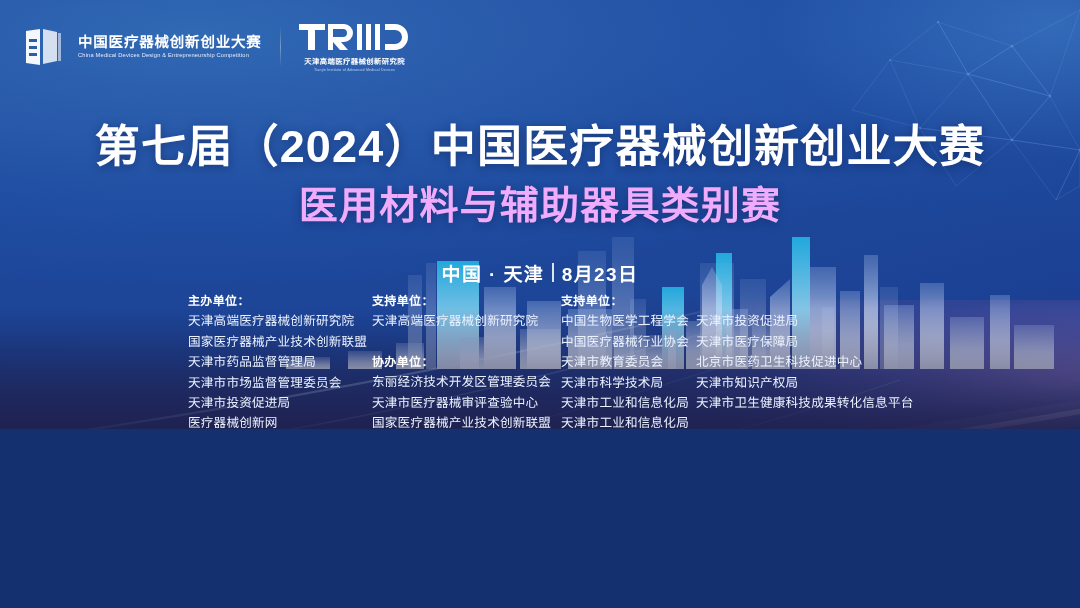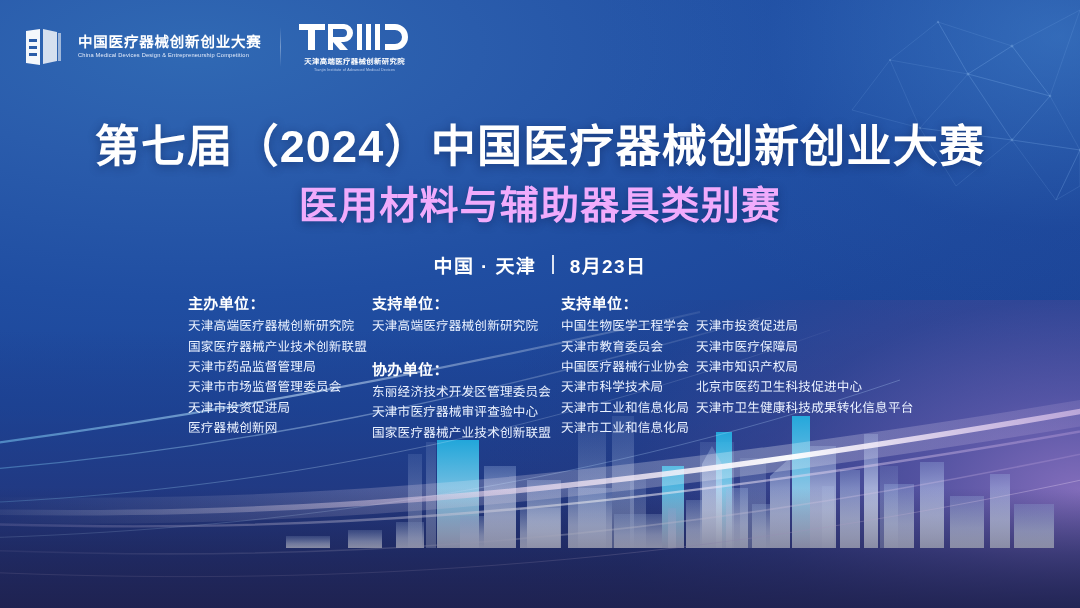--- a/index.html
+++ b/index.html
@@ -3,21 +3,21 @@
 <meta charset="utf-8">
 <style>
   html, body {
     margin: 0;
     padding: 0;
     background: #14306e;
   }
   .poster {
     position: relative;
     width: 1080px;
-    height: 608px;
+    height: 429px;
     overflow: hidden;
     font-family: "Liberation Sans", "DejaVu Sans", sans-serif;
     background: #1f4ca0;
     user-select: none;
   }
 
   
   .bg-base {
     position: absolute; inset: 0;
     background:
@@ -125,29 +125,29 @@
     color: #f0abfc;
     font-size: 39px;
     font-weight: bold;
     letter-spacing: 1.2px;
     line-height: 1.32;
     margin-top: 4px;
     text-shadow: 0 2px 10px rgba(8,24,70,.45);
     white-space: nowrap;
   }
   .meta-line {
-    margin-top: 20px;
+    margin-top: 28px;
     color: #ffffff;
     font-size: 19px;
     font-weight: bold;
     letter-spacing: 1.4px;
     display: flex;
     align-items: center;
     justify-content: center;
-    gap: 16px;
+    gap: 8px;
     white-space: nowrap;
   }
   .meta-bar {
     display: inline-block;
     width: 1.5px; height: 19px;
     background: #ffffff;
     opacity: .85;
   }
 
   
@@ -159,21 +159,21 @@
     z-index: 6;
   }
   .org-col { display: flex; flex-direction: column; }
   .org-col.c1 { width: 184px; }
   .org-col.c2 { width: 189px; }
   .org-col.c3 { width: 135px; }
   .org-col.c4 { width: 210px; }
   .org-group + .org-group { margin-top: 21px; }
   .org-head {
     color: #ffffff;
-    font-size: 15px;
+    font-size: 12px;
     font-weight: bold;
     letter-spacing: .35px;
     line-height: 1.62;
     white-space: nowrap;
   }
   .org-item {
     color: #eaf1ff;
     font-size: 12.6px;
     letter-spacing: .2px;
     line-height: 1.62;
@@ -390,34 +390,34 @@
         <div class="org-item">东丽经济技术开发区管理委员会</div>
         <div class="org-item">天津市医疗器械审评查验中心</div>
         <div class="org-item">国家医疗器械产业技术创新联盟</div>
       </div>
     </div>
 
     <div class="org-col c3">
       <div class="org-group">
         <div class="org-head">支持单位：</div>
         <div class="org-item">中国生物医学工程学会</div>
+        <div class="org-item">中国医疗器械行业协会</div>
         <div class="org-item">天津市教育委员会</div>
-        <div class="org-item">中国医疗器械行业协会</div>
         <div class="org-item">天津市科学技术局</div>
         <div class="org-item">天津市工业和信息化局</div>
         <div class="org-item">天津市工业和信息化局</div>
       </div>
     </div>
 
     <div class="org-col c4">
       <div class="org-group">
         <div class="org-head spacer-head">&nbsp;</div>
         <div class="org-item">天津市投资促进局</div>
         <div class="org-item">天津市医疗保障局</div>
+        <div class="org-item">北京市医药卫生科技促进中心</div>
         <div class="org-item">天津市知识产权局</div>
-        <div class="org-item">北京市医药卫生科技促进中心</div>
         <div class="org-item">天津市卫生健康科技成果转化信息平台</div>
       </div>
     </div>
 
   </div>
 
 </div>
 
 </body></html>

